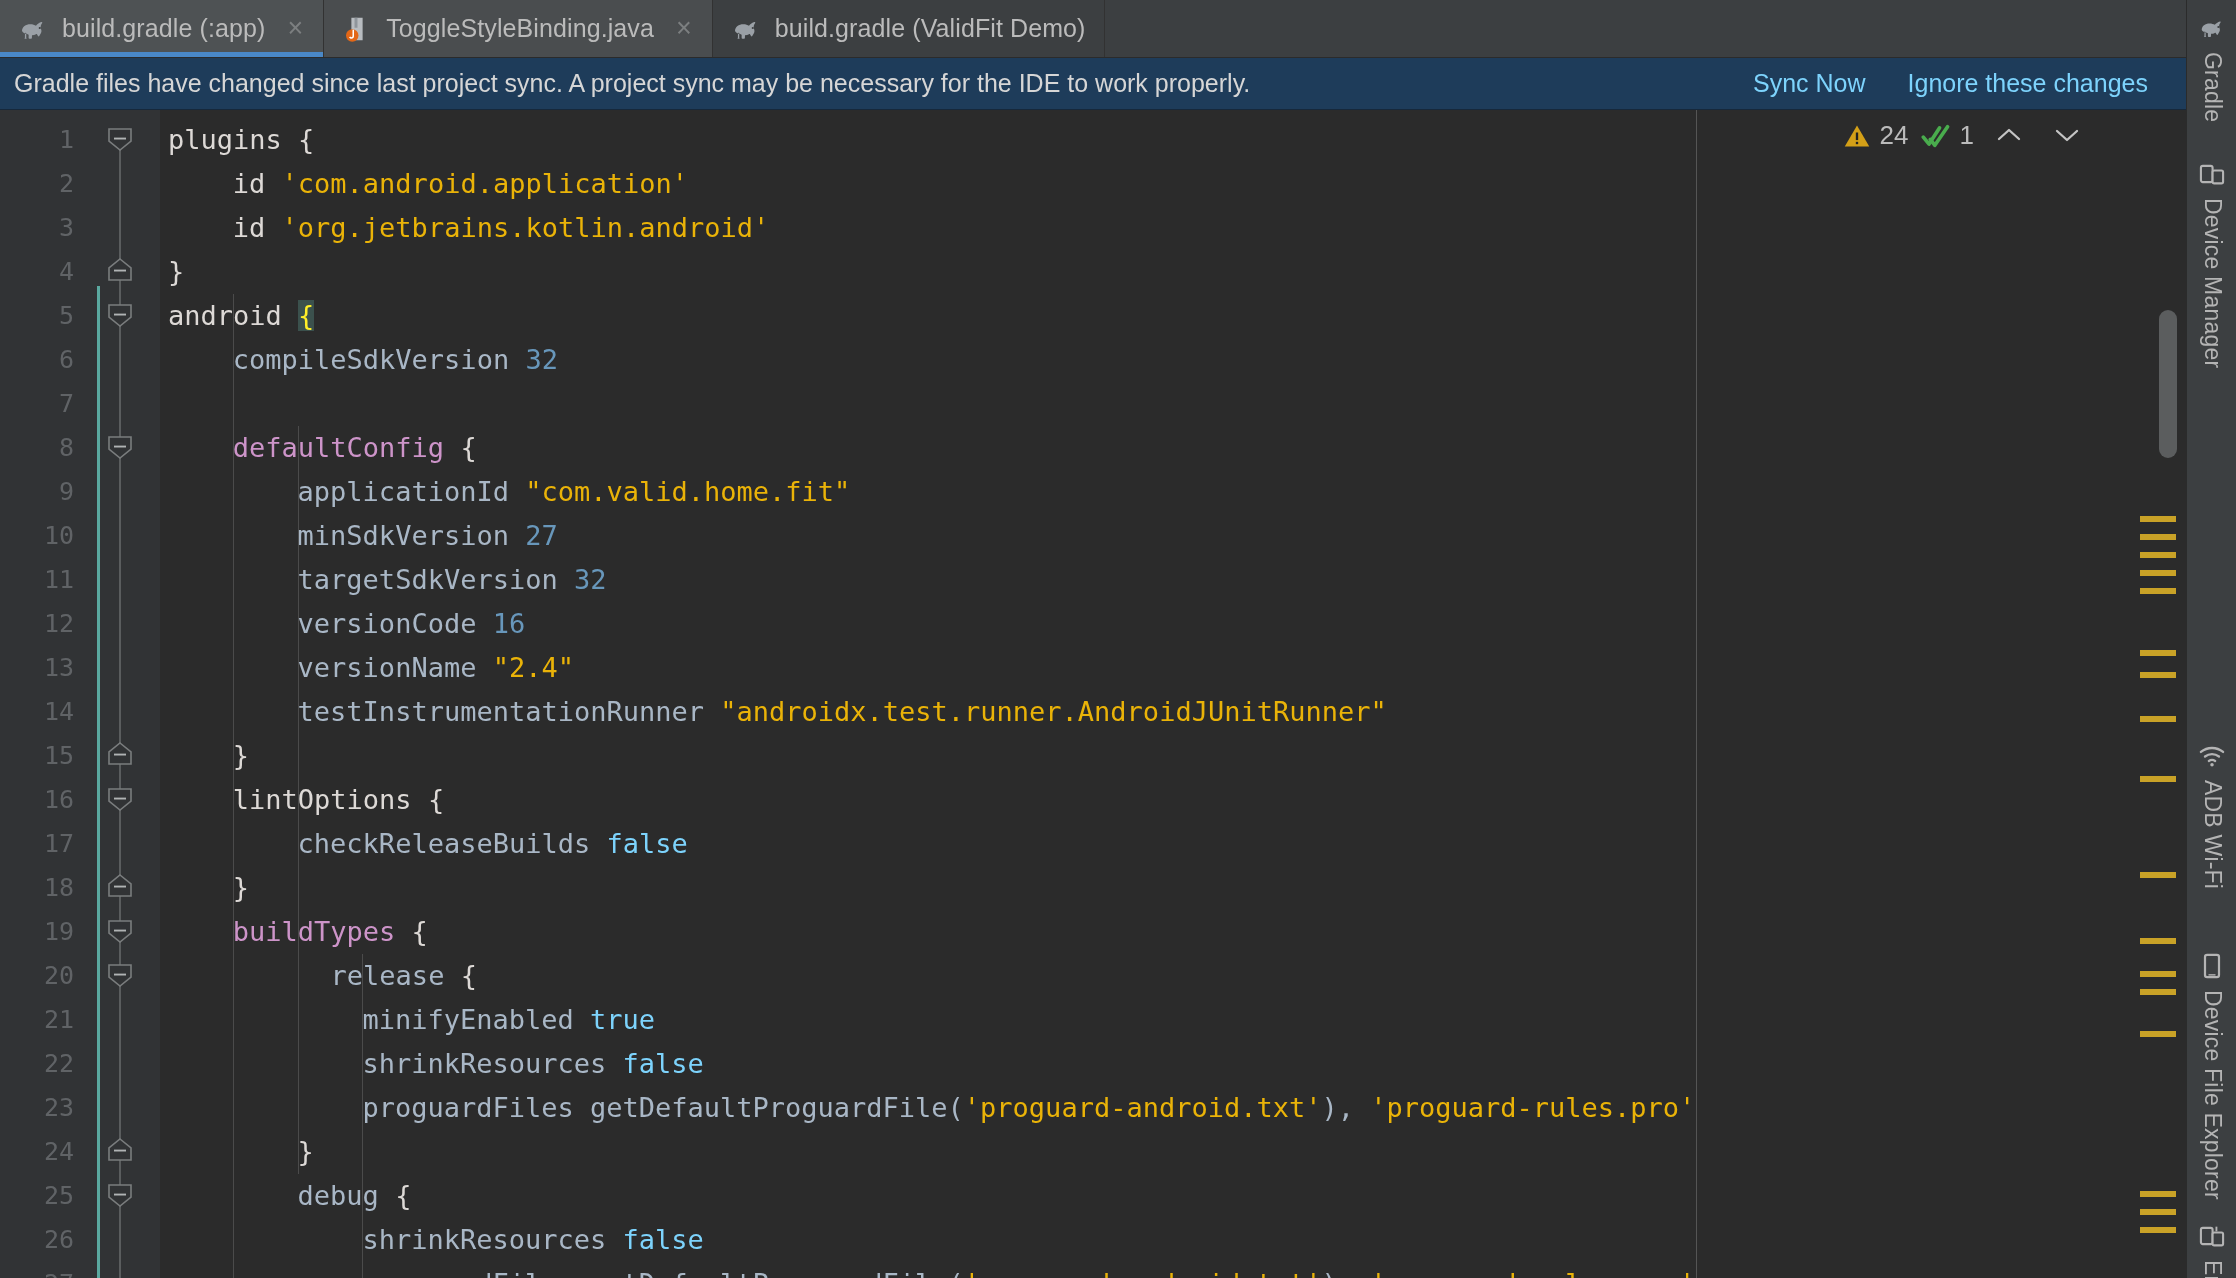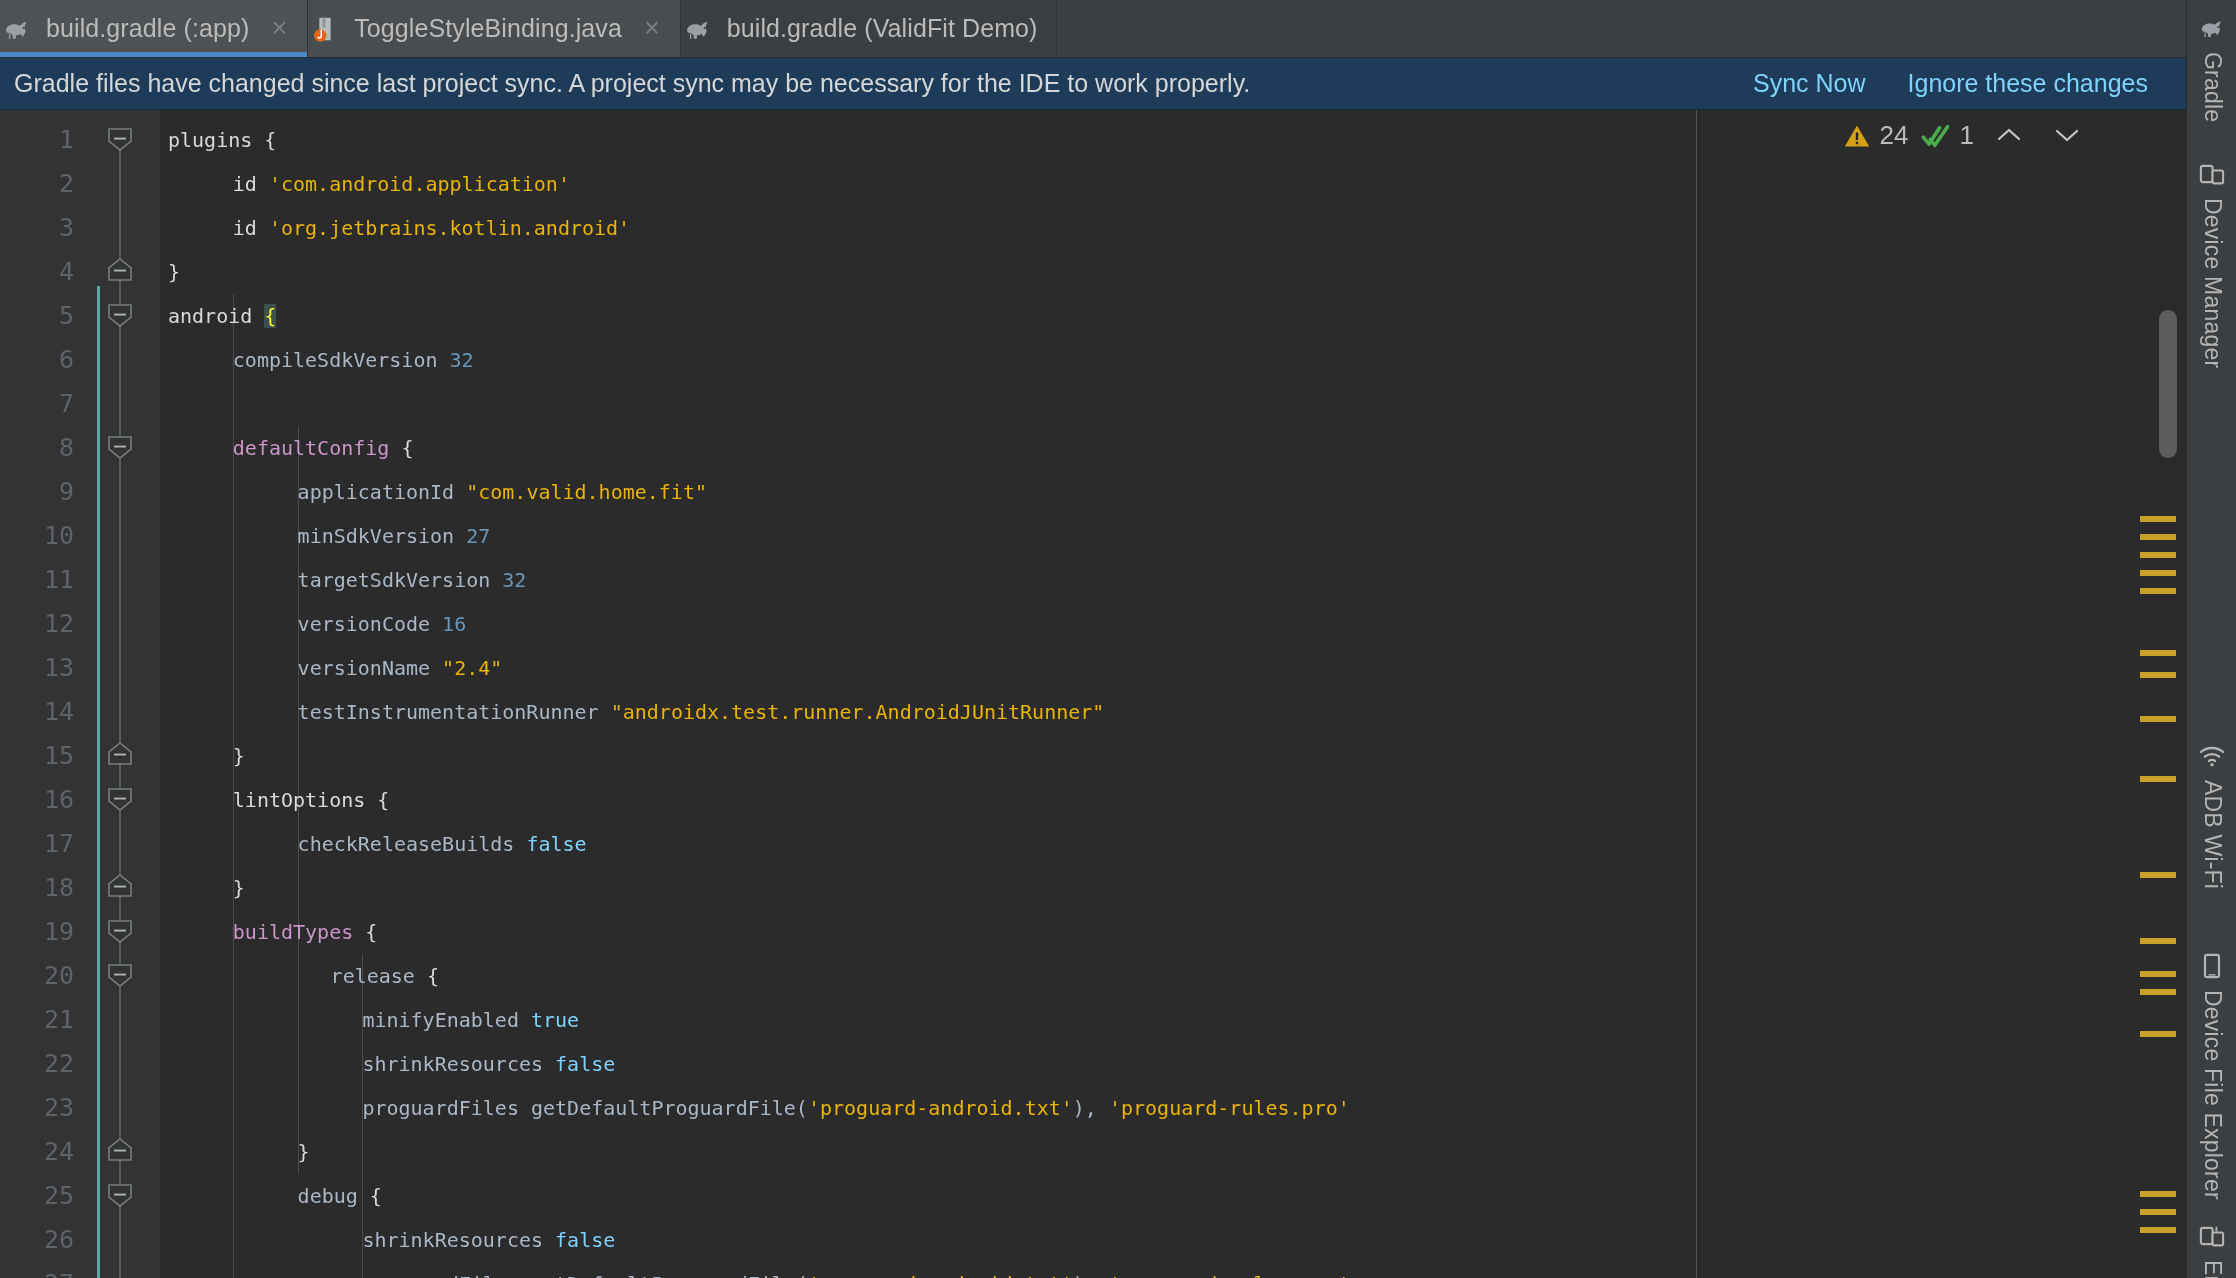--- a/index.html
+++ b/index.html
@@ -37,21 +37,21 @@
     background: #3c3f41;
     display: flex;
     align-items: stretch;
     flex: none;
     border-bottom: 1px solid #2b2b2b;
   }
   .tab {
     display: flex;
     align-items: center;
     gap: 14px;
-    padding: 0 18px 0 2px;
+    padding: 0 18px 0 18px;
     position: relative;
     background: #3c3f41;
     color: #bbbbbb;
     font-size: 25px;
     white-space: nowrap;
     cursor: default;
   }
   .tab.inactive { background: #4a4d4f; }
   .tab.plain    { background: #3c3f41; }
   .tab.active   { background: #4e5254; }
@@ -155,21 +155,21 @@
     background: #2b2b2b;
     overflow: hidden;
   }
   .code-line {
     position: absolute;
     left: 0;
     height: 44px;
     line-height: 44px;
     white-space: pre;
     font-family: "DejaVu Sans Mono", monospace;
-    font-size: 20px;
+    font-size: 27px;
     color: #a9b7c6;
   }
   
   .indent-guide {
     position: absolute;
     width: 1px;
     background: #4b4b4b;
   }
   
   .margin-line {

